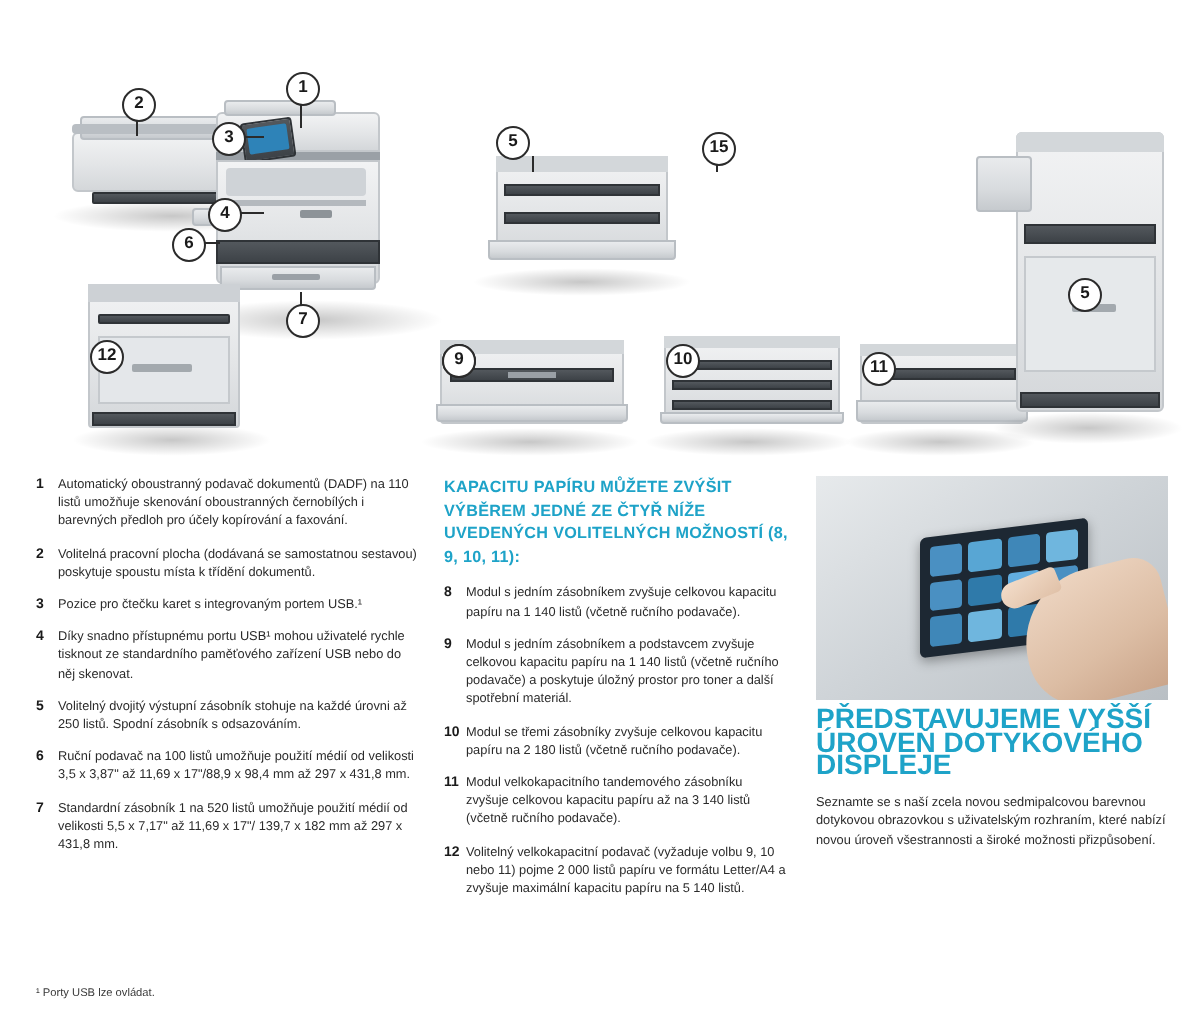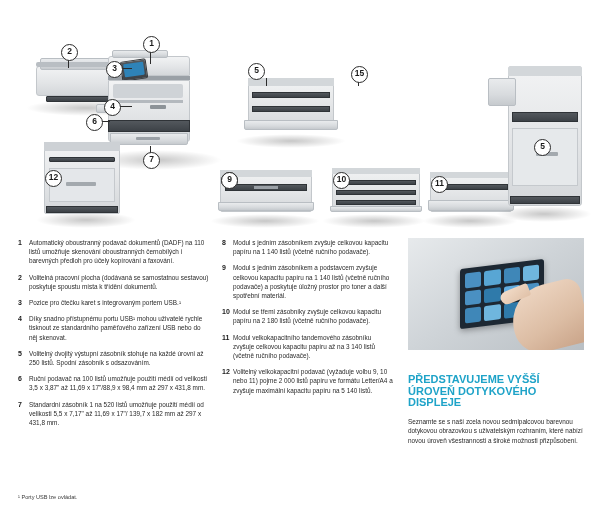--- a/index.html
+++ b/index.html
@@ -177,24 +177,24 @@
     left: 92px;
     top: 50px;
     width: 30px;
     height: 13px;
     background: linear-gradient(160deg,#f3ddca 0%, #e0c1a8 100%);
     border-radius: 8px 3px 3px 8px;
     transform: rotate(-22deg);
   }
   .right-head {
     color: #1ea3c8;
-    font-size: 11px;
+    font-size: 14px;
     font-weight: 700;
     line-height: 11.6px;
-    margin-top: 24px;
+    margin-top: 4px;
   }
   .right-body {
     font-size: 6.4px;
     line-height: 9.4px;
     color: #2a2a2a;
     margin-top: 8px;
   }
 </style>
 </head>
 <body>
@@ -339,20 +339,21 @@
       <div class="txt">Ruční podavač na 100 listů umožňuje použití médií od velikosti 3,5 x 3,87" až 11,69 x 17"/88,9 x 98,4 mm až 297 x 431,8 mm.</div>
     </div>
     <div class="li">
       <div class="num">7</div>
       <div class="txt">Standardní zásobník 1 na 520 listů umožňuje použití médií od velikosti 5,5 x 7,17" až 11,69 x 17"/ 139,7 x 182 mm až 297 x 431,8 mm.</div>
     </div>
   </div>
   <div class="footnote">¹ Porty USB lze ovládat.</div>
 
   <div class="mid-col">
+    <div class="mid-head">KAPACITU PAPÍRU MŮŽETE ZVÝŠIT VÝBĚREM JEDNÉ ZE ČTYŘ NÍŽE UVEDENÝCH VOLITELNÝCH MOŽNOSTÍ (8, 9, 10, 11):</div>
     <div class="li">
       <div class="num">8</div>
       <div class="txt">Modul s jedním zásobníkem zvyšuje celkovou kapacitu papíru na 1 140 listů (včetně ručního podavače).</div>
     </div>
     <div class="li">
       <div class="num">9</div>
       <div class="txt">Modul s jedním zásobníkem a podstavcem zvyšuje celkovou kapacitu papíru na 1 140 listů (včetně ručního podavače) a poskytuje úložný prostor pro toner a další spotřební materiál.</div>
     </div>
     <div class="li">
       <div class="num">10</div>

